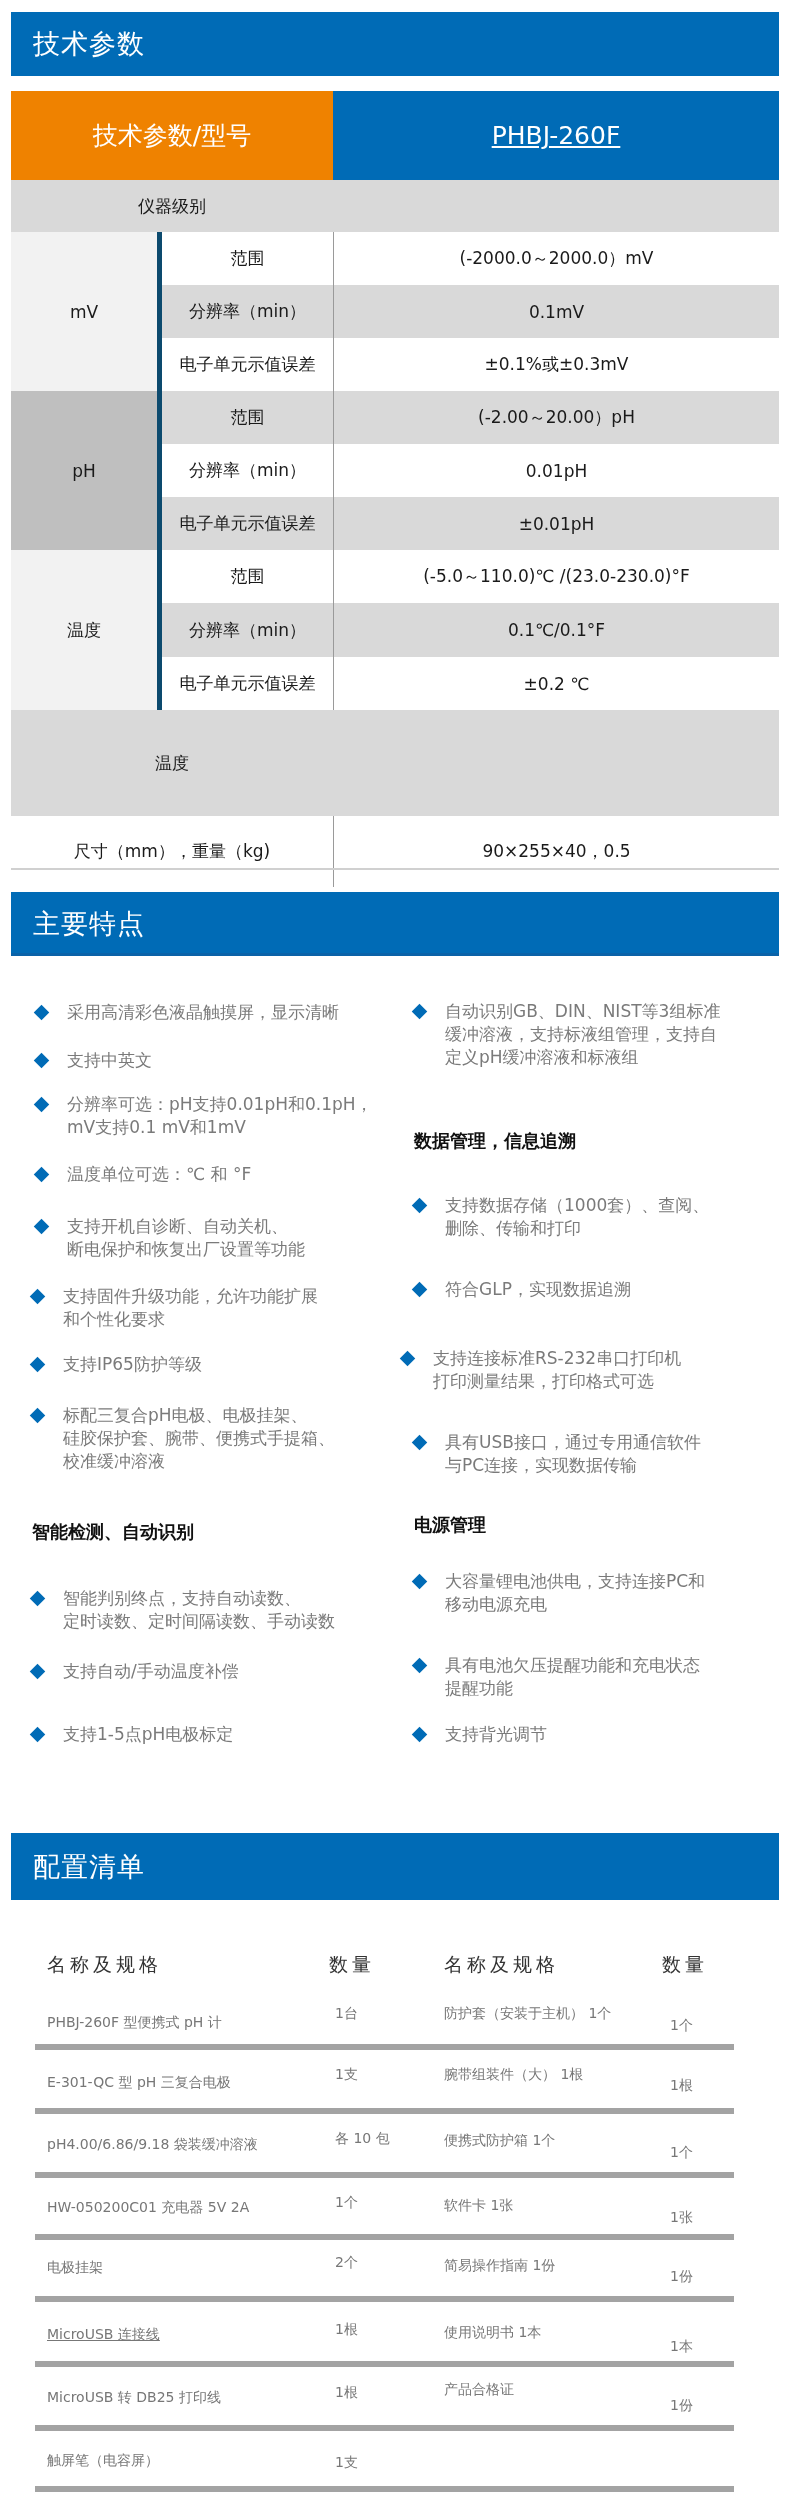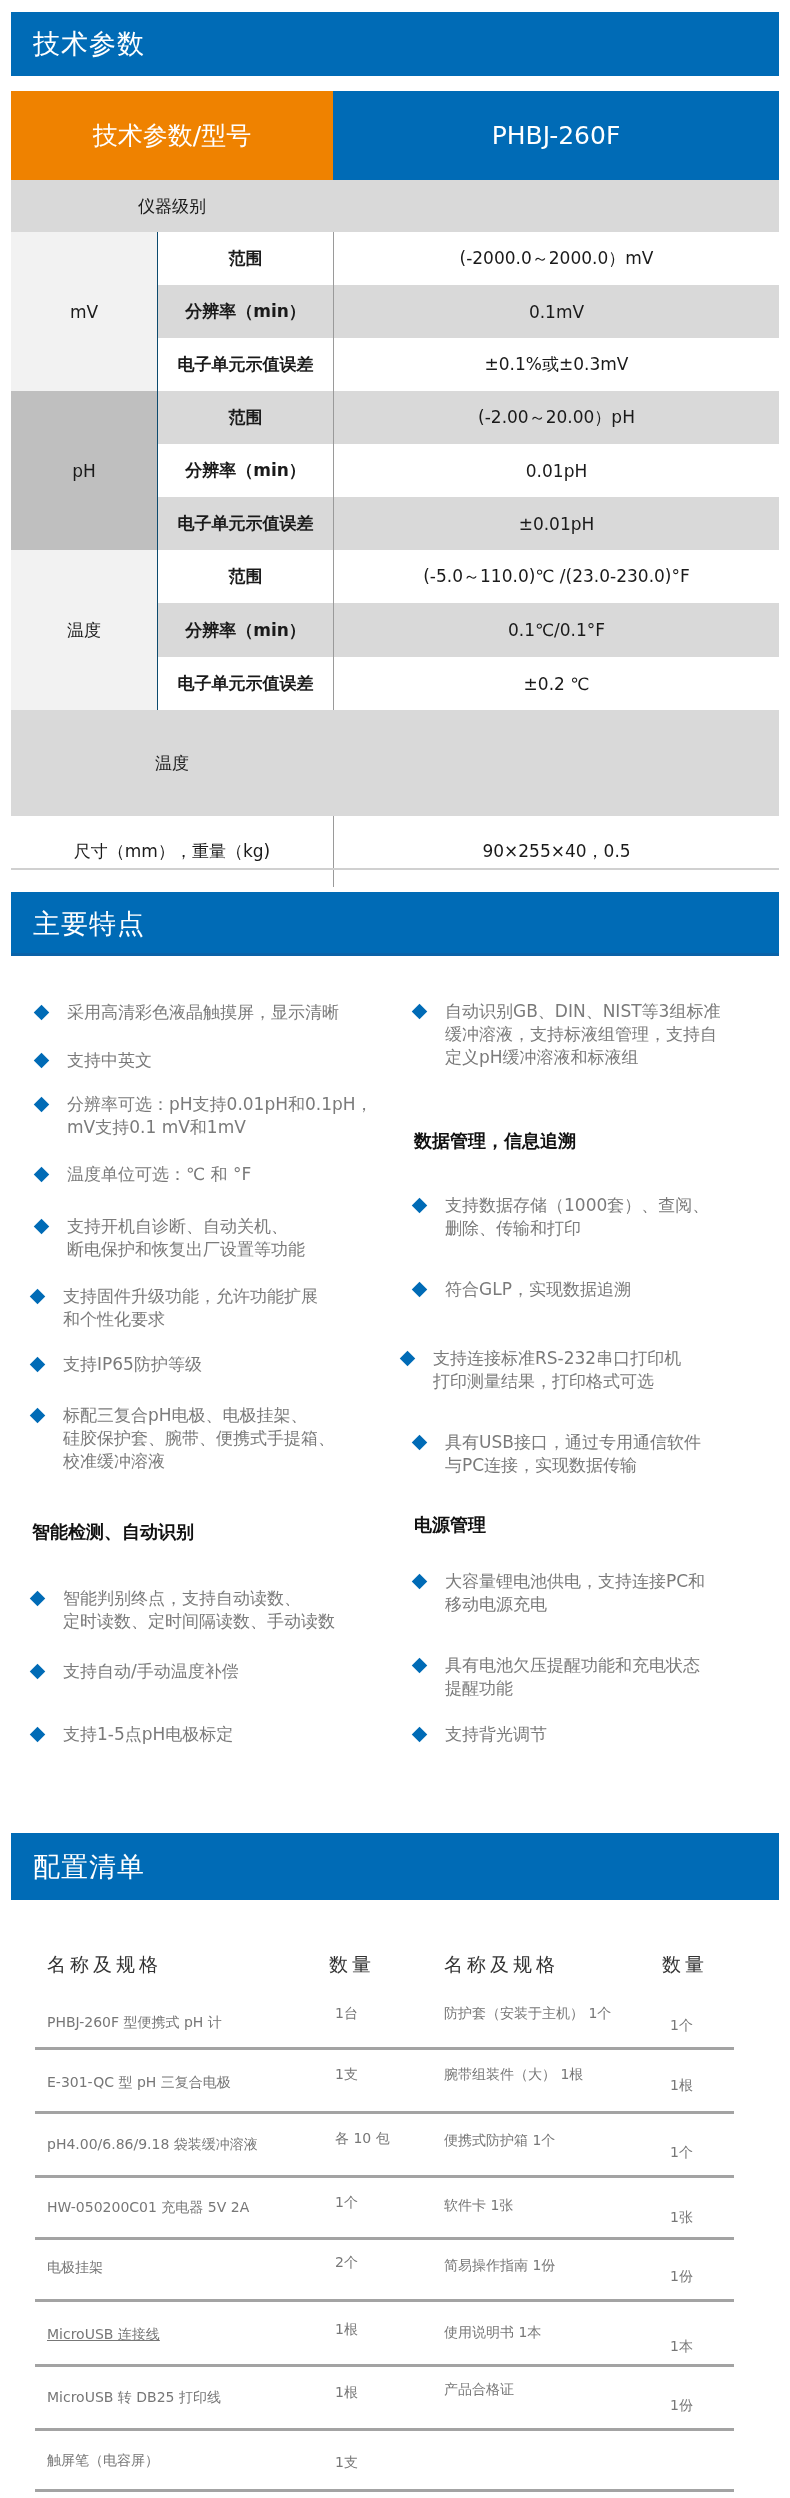--- a/index.html
+++ b/index.html
@@ -4,51 +4,51 @@
 <style>
   * { box-sizing: border-box; margin: 0; padding: 0; }
   body { width: 790px; height: 2498px; background: #ffffff; font-family: "DejaVu Sans", "Liberation Sans", sans-serif; position: relative; overflow: hidden; color: #222; }
   .sec-header { position: absolute; left: 11px; width: 768px; height: 64px; background: #006bb6; color: #fff; font-size: 27px; padding-left: 22px; line-height: 64px; letter-spacing: 1px; }
   
   .spec { position: absolute; left: 11px; top: 91px; width: 768px; }
   .row { position: absolute; left: 0; width: 768px; display: flex; }
   .cell { display: flex; align-items: center; justify-content: center; text-align: center; font-size: 17px; color: #1a1a1a; }
   .c-label { width: 322px; }
   .c-val { width: 446px; border-left: 1px solid #9a9a9a; }
-  .c-sub { width: 176px; border-left: 1px solid #0c4a6e; font-weight: bold; }
+  .c-sub { width: 176px; border-left: 5px solid #0c4a6e; }
   .grp { position: absolute; left: 0; width: 146px; display: flex; align-items: center; justify-content: center; font-size: 17px; color: #1a1a1a; }
   .gray { background: #d9d9d9; }
   .white { background: #ffffff; }
   .light { background: #f2f2f2; }
   .dark { background: #bfbfbf; }
   .orange { background: #ef8200; color: #fff; font-size: 25px; }
   .blue { background: #006bb6; color: #fff; font-size: 25px; }
   .subrow { position: absolute; left: 146px; width: 622px; display: flex; }
   .subrow .c-val { width: 446px; }
   .bottom-line { position: absolute; left: 0; width: 768px; height: 2px; background: #d0d0d0; }
   .power-val { flex-direction: column; line-height: 52px; }
   .feat { position: absolute; display: flex; font-size: 17px; color: #7a7a7a; line-height: 23px; }
   .diamond { width: 11px; height: 11px; background: #006bb6; transform: rotate(45deg); margin-top: 6px; margin-right: 20px; flex-shrink: 0; }
   .feat-text { white-space: pre-line; }
   .subhead { position: absolute; font-size: 18px; font-weight: bold; color: #111; }
   
   .cfg-head { position: absolute; top: 1952px; font-size: 19px; color: #333; letter-spacing: 4px; }
-  .cfg-row { position: absolute; left: 35px; width: 699px; border-bottom: 3px solid #a3a3a3; }
+  .cfg-row { position: absolute; left: 35px; width: 699px; border-bottom: 6px solid #a3a3a3; }
   .cfg-cell { position: absolute; font-size: 14px; color: #777; white-space: nowrap; }
 </style>
 </head>
 <body>
 
 <div class="sec-header" style="top:12px;">技术参数</div>
 
 <div class="spec">
 
   <div class="row" style="top:0; height:89px;">
     <div class="cell c-label orange">技术参数/型号</div>
-    <div class="cell blue" style="width:446px;">PHBJ-260F</div>
+    <div class="cell blue" style="width:446px;text-decoration:underline;">PHBJ-260F</div>
   </div>
 
   <div class="row gray" style="top:89px; height:52px;">
     <div class="cell c-label">仪器级别</div>
   </div>
 
   <div class="grp light" style="top:141px; height:159px;">mV</div>
   <div class="subrow white" style="top:141px; height:53px;">
     <div class="cell c-sub">范围</div>
     <div class="cell c-val">(-2000.0～2000.0）mV</div>

